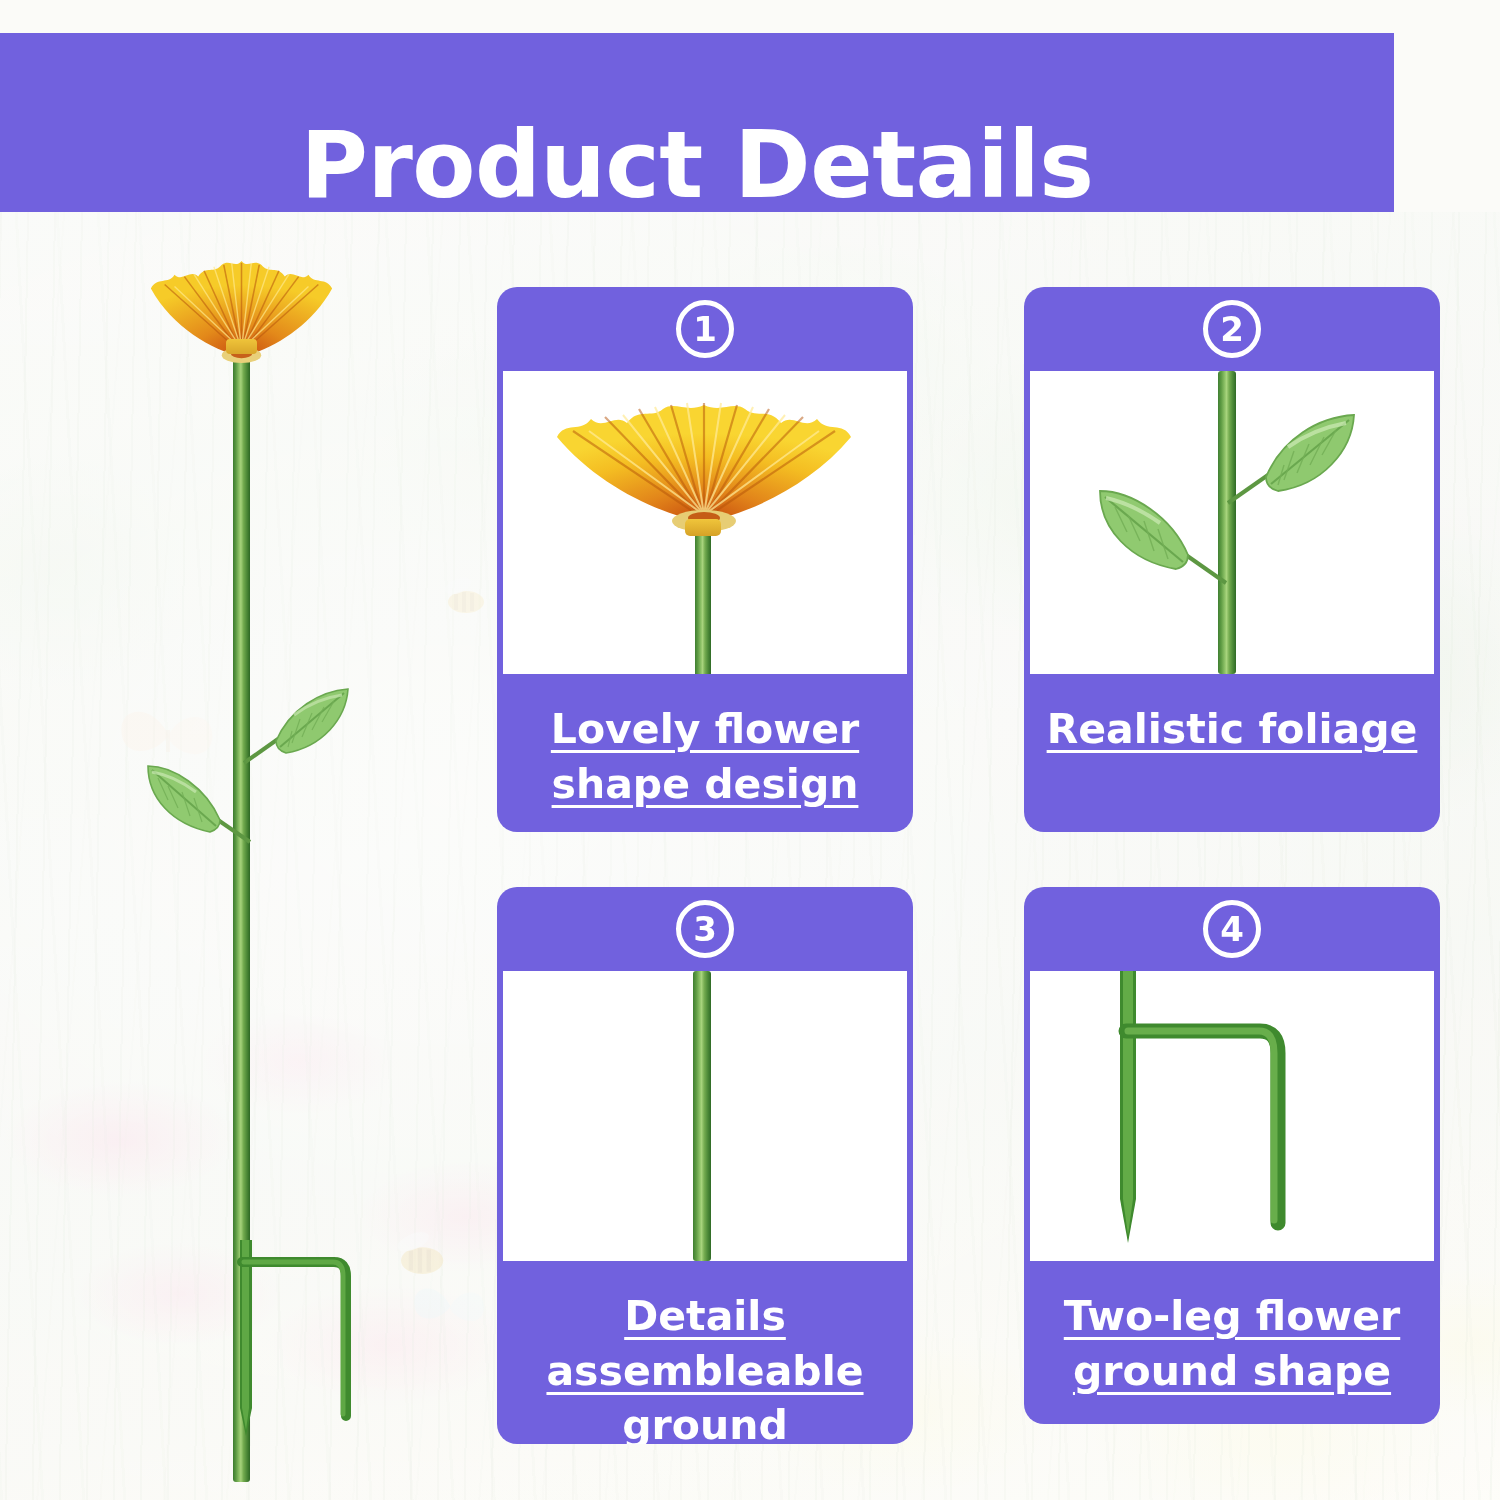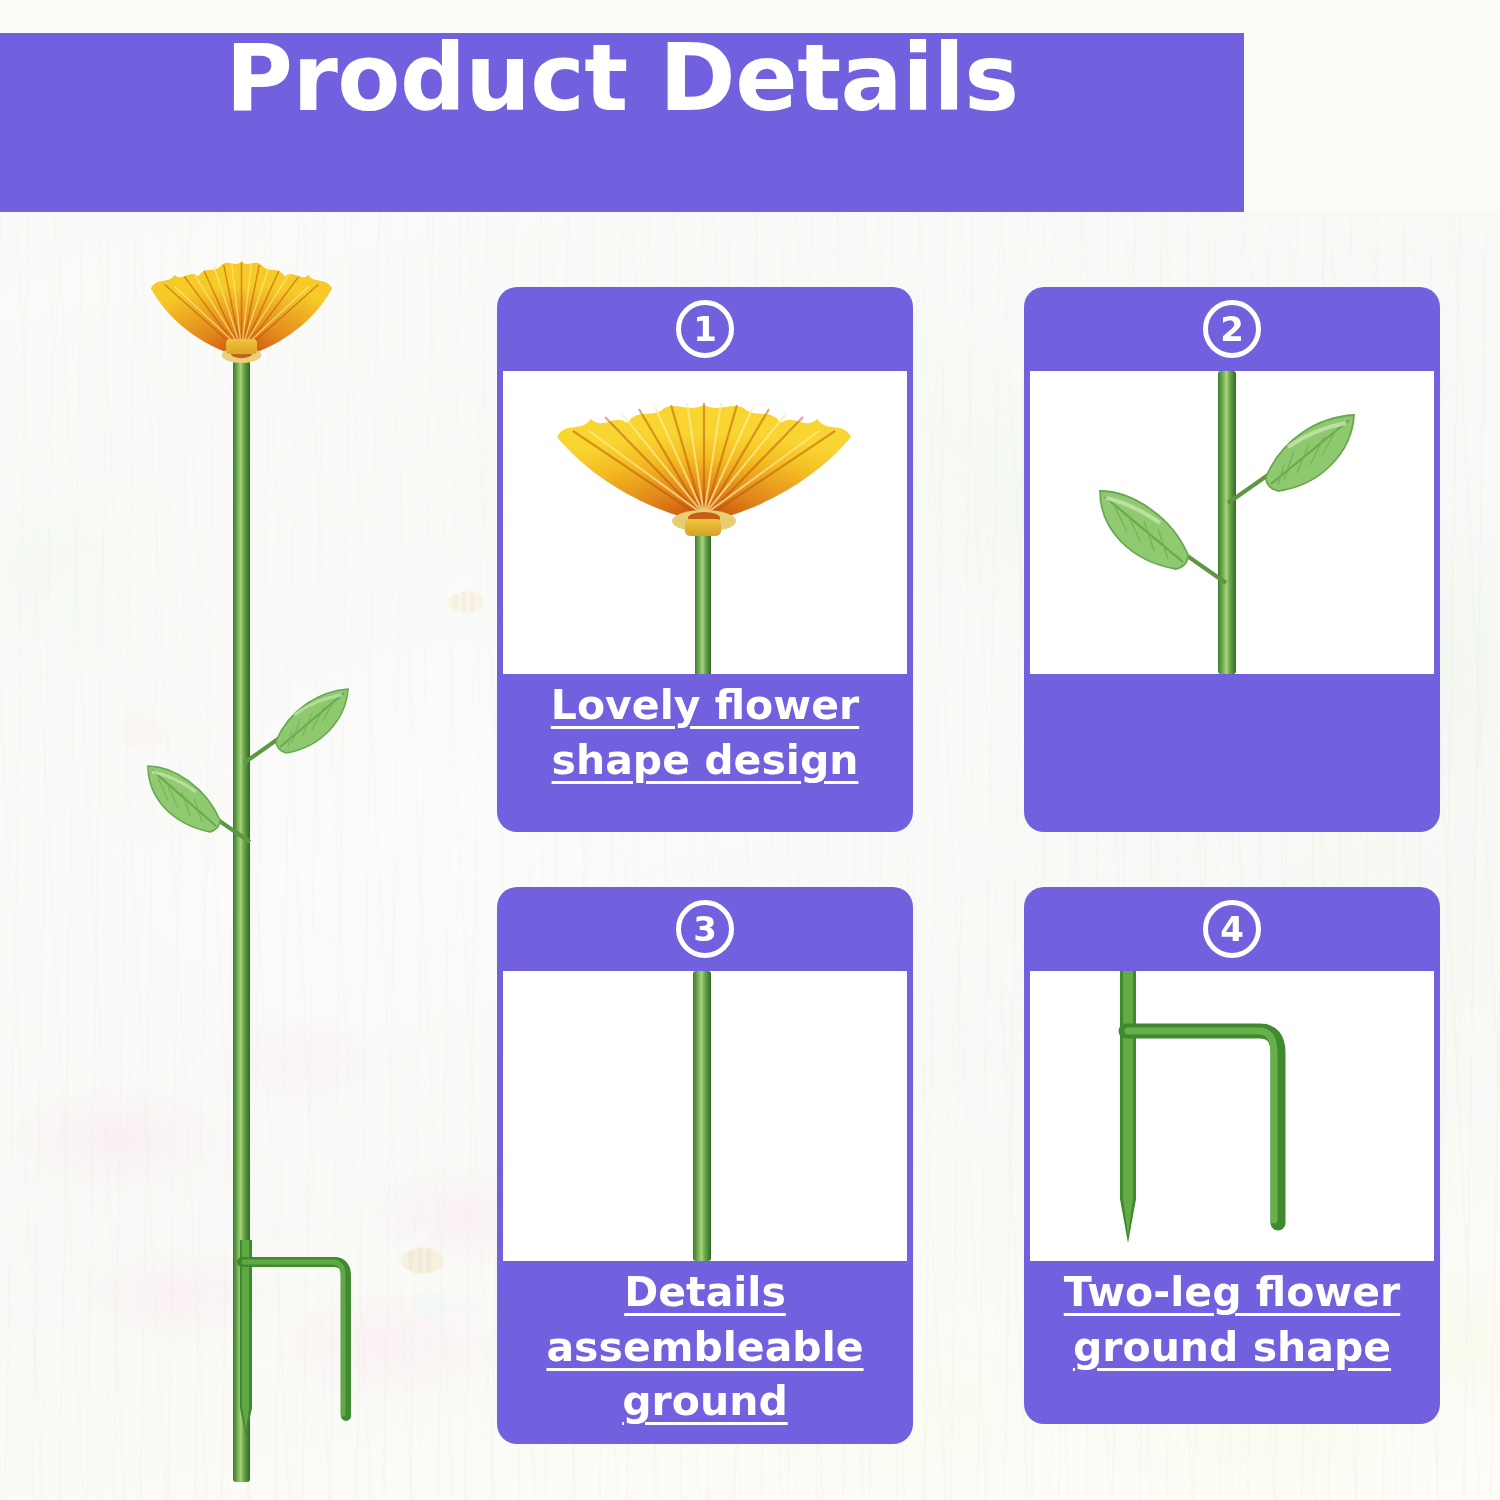--- a/index.html
+++ b/index.html
@@ -49,23 +49,23 @@
       radial-gradient(ellipse 70% 60% at 30% 45%, rgba(255,255,255,.62), rgba(255,255,255,.40) 60%, rgba(255,255,255,.30) 100%),
       linear-gradient(180deg, rgba(255,255,255,.45), rgba(255,255,255,.30) 45%, rgba(255,255,255,.40));
   }
   .bg-butterfly {
     position:absolute; width:120px; height:80px; opacity:.5;
   }
   .bg-bee { position:absolute; opacity:.45; }
 
   
   .header-banner {
-    position:absolute; left:0; top:33px; width:1244px; height:179px;
+    position:absolute; left:0; top:33px; width:1394px; height:179px;
     background:#7161DE;
-    display:flex; align-items:flex-start; justify-content:center;
+    display:flex; align-items:flex-end; justify-content:center;
     z-index:5;
   }
   .header-title {
     color:#ffffff;
     font-size:92px;
     font-weight:bold;
     letter-spacing:-.5px;
     line-height:1;
     font-family:"DejaVu Sans", sans-serif;
   }
@@ -94,21 +94,21 @@
     line-height:1;
   }
   .card-photo {
     background:#ffffff;
     margin:0 6px;
     position:relative;
     overflow:hidden;
     flex:1 1 auto;
   }
   .card-caption {
-    padding:4px 18px 26px;
+    padding:28px 18px 26px;
     text-align:center;
   }
   .card-caption span {
     display:inline;
     color:#ffffff;
     font-size:41px;
     font-weight:bold;
     line-height:1.33;
     font-family:"DejaVu Sans", sans-serif;
     text-decoration:underline;
@@ -356,21 +356,21 @@
             <path d="M72 88 L 62 58"></path>
               <path d="M58 80 L 48 50"></path>
               <path d="M44 70 L 32 44"></path>
             <path d="M31 61 L 19 36"></path>
           </g>
           <path d="M64 52 C 44 38, 24 30, 10 27" stroke="#c9e8b2" stroke-width="4" fill="none" opacity=".75"></path>
         </svg>
       </div>
     </div>
     <div class="card-caption">
-      <br>
+      <span>Realistic foliage</span><br>
     </div>
   </div>
 
   <div class="card" id="card-3">
     <div class="card-num-bar">
       <div class="num-circle">3</div>
     </div>
     <div class="card-photo">
       <div class="pole" style="left:190px; top:0; width:18px; height:290px;"></div>
     </div>

